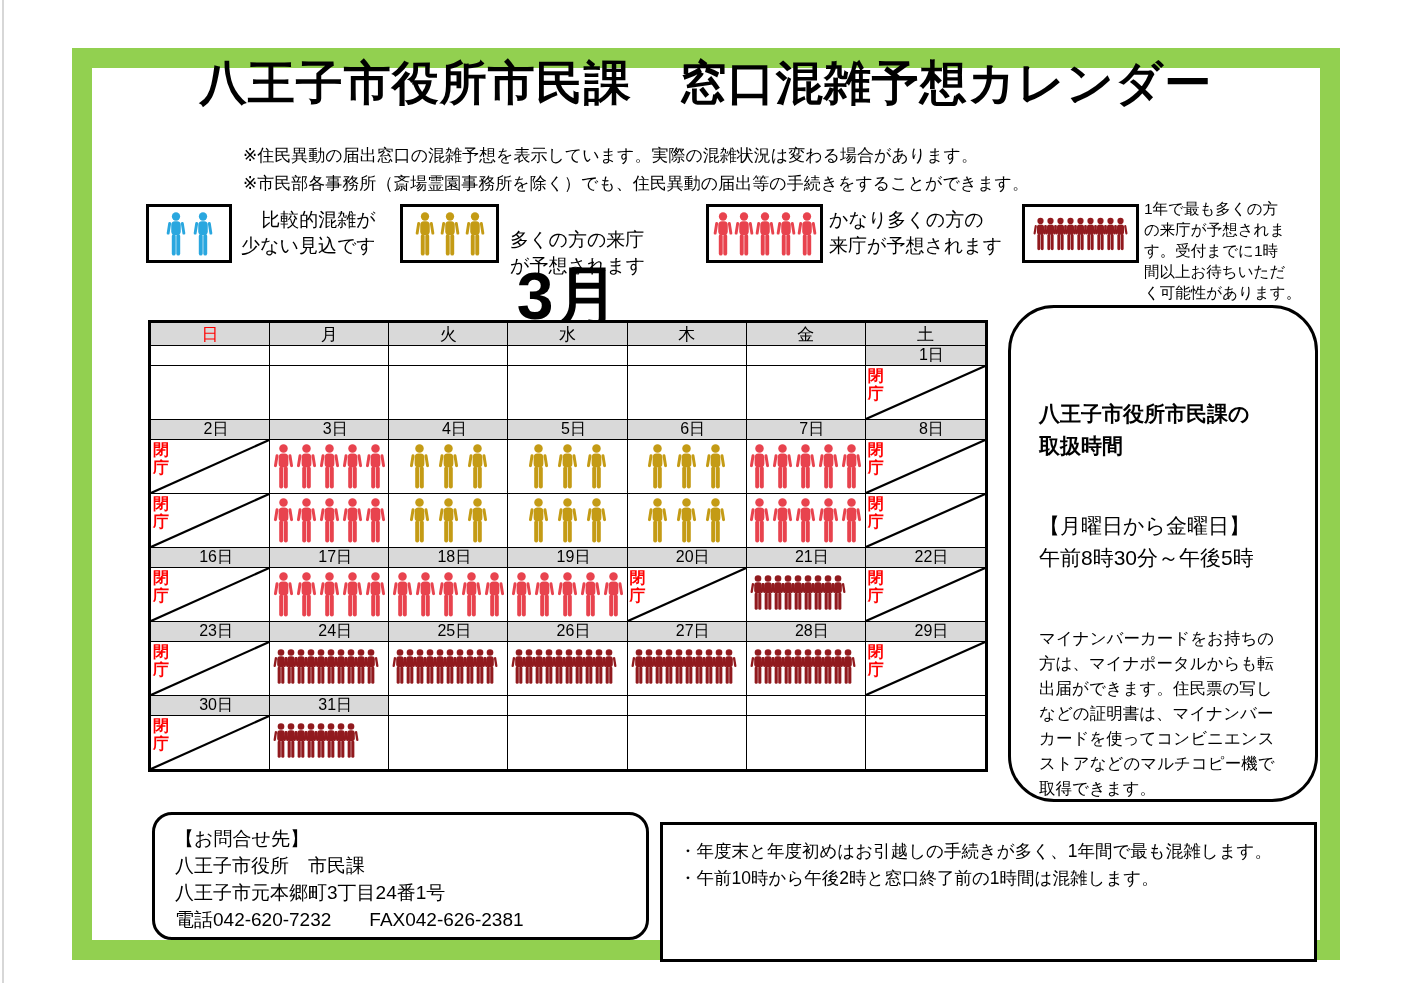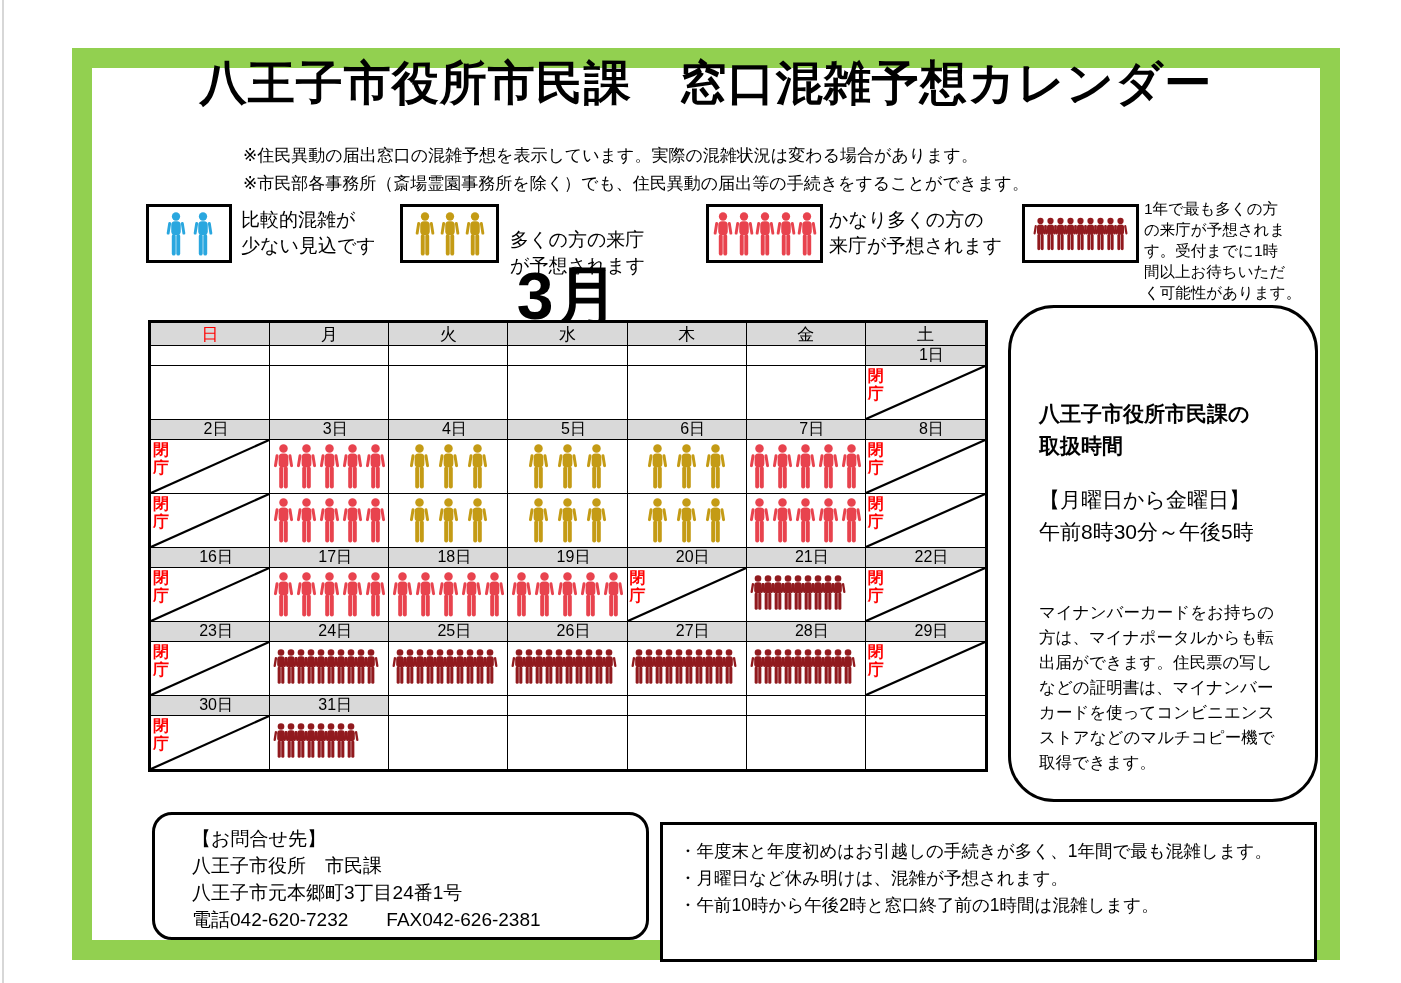--- a/index.html
+++ b/index.html
@@ -19,21 +19,21 @@
   }
   .notes{position:absolute;left:243px;top:142px;font-size:17px;line-height:28px;white-space:pre-line;}
   
   .legend-box{position:absolute;border:3px solid #000;background:#fff;box-sizing:border-box;
     display:flex;align-items:center;justify-content:center;}
   .lgbox1{left:146px;top:204px;width:86px;height:59px;}
   .lgbox2{left:400px;top:204px;width:99px;height:59px;}
   .lgbox3{left:706px;top:204px;width:117px;height:59px;}
   .lgbox4{left:1022px;top:204px;width:117px;height:59px;}
   .legend-label{position:absolute;font-size:19px;line-height:26px;white-space:pre-line;}
-  .lglab1{left:241px;top:207px;}
+  .lglab1{left:241px;top:207px;text-align:right;}
   .lglab2{left:510px;top:207px;margin-top:20px;}
   .lglab3{left:829px;top:207px;}
   .lglab4{left:1144px;top:198px;font-size:15.5px;line-height:21px;width:175px;}
   .legend-box .person{width:20px;height:46px;flex:0 0 auto;}
   .lb-low{gap:7px;}
   .lb-mid{gap:5px;}
   .lb-high{gap:1px;}
   .lb-peak .person{width:15px;height:50px;margin-left:-5px;}
   .lb-peak .person:first-child{margin-left:0;}
   .month-title{position:absolute;left:148px;top:252px;width:840px;text-align:center;
@@ -60,26 +60,26 @@
   .lv-mid{justify-content:center;gap:8px;}
   .lv-high{justify-content:center;gap:2px;}
   .lv-peak{justify-content:flex-start;padding-left:3px;}
   .lv-peak .person{width:16px;height:49px;margin-left:-6px;}
   .lv-peak .person:first-child{margin-left:0;}
   
   .info-panel{position:absolute;left:1008px;top:305px;width:310px;height:497px;
     border:3px solid #000;border-radius:46px;box-sizing:border-box;background:#fff;
     padding:90px 26px 0 28px;}
   .panel-heading{font-size:21px;font-weight:bold;line-height:32px;white-space:pre-line;}
-  .panel-hours{font-size:21px;line-height:32px;margin-top:22px;white-space:pre-line;}
+  .panel-hours{font-size:21px;line-height:32px;margin-top:48px;white-space:pre-line;}
   .panel-note{font-size:16.5px;line-height:25px;margin-top:52px;}
   
   .contact-box{position:absolute;left:152px;top:812px;width:497px;height:128px;
     border:3px solid #000;border-radius:20px;box-sizing:border-box;background:#fff;
-    padding:10px 37px;font-size:19px;line-height:27px;}
+    padding:10px 20px;font-size:19px;line-height:27px;}
   .notes-box{position:absolute;left:660px;top:822px;width:657px;height:140px;
     border:3px solid #000;box-sizing:border-box;background:#fff;
     padding:13px 16px;font-size:17.5px;line-height:27px;}
   .nowrap{white-space:nowrap;}
 </style>
 </head>
 <body>
 
 <div class="edge-line"></div>
 <div class="frame"></div>
@@ -1458,15 +1458,14 @@
 
 <div class="contact-box">
   <div class="nowrap">【お問合せ先】</div>
   <div class="nowrap">八王子市役所　市民課</div>
   <div class="nowrap">八王子市元本郷町3丁目24番1号</div>
   <div class="nowrap">電話042-620-7232　　FAX042-626-2381</div>
 </div>
 
 <div class="notes-box">
   <div class="nowrap">・年度末と年度初めはお引越しの手続きが多く、1年間で最も混雑します。</div>
-  <div class="nowrap">・月曜日など休み明けは、混雑が予想されます。</div>
   <div class="nowrap">・午前10時から午後2時と窓口終了前の1時間は混雑します。</div>
 </div>
 
 </body></html>

